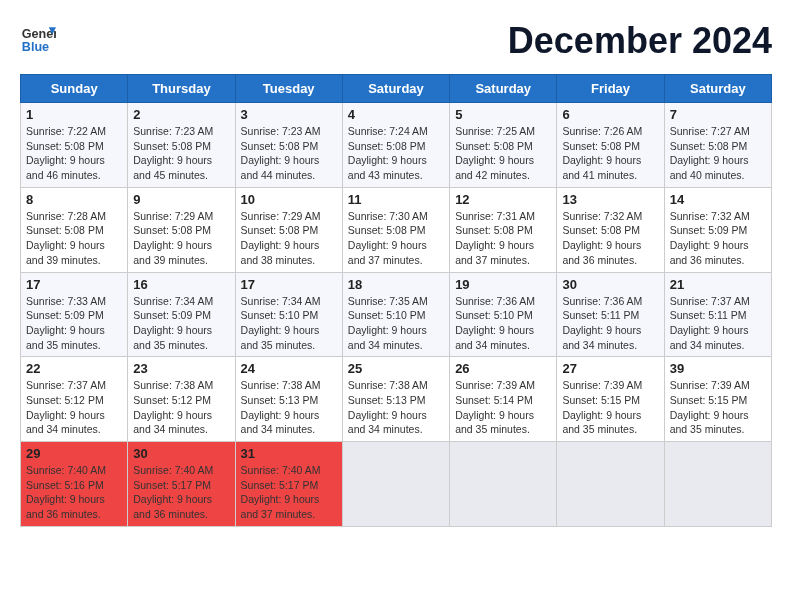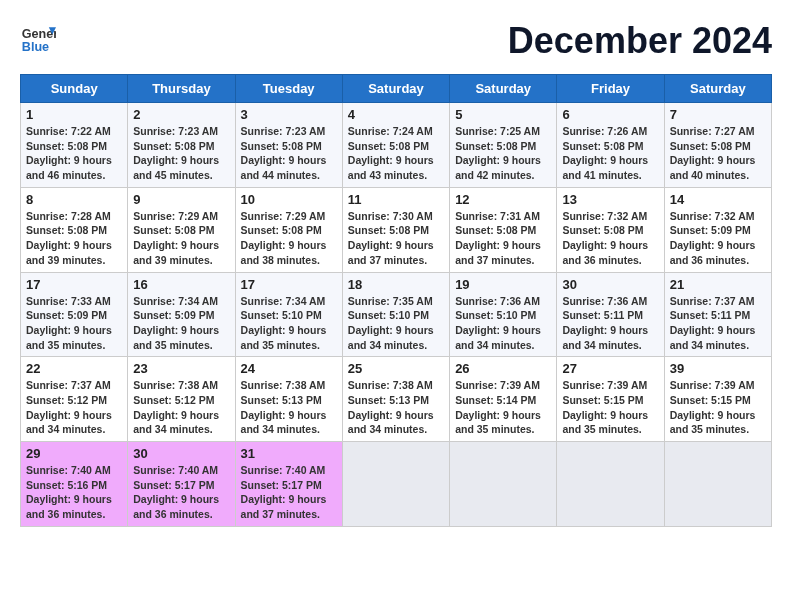--- a/index.html
+++ b/index.html
@@ -59,34 +59,33 @@
       border: 1px solid #ccc;
       vertical-align: top;
       padding: 4px 5px;
       width: calc(100% / 7);
       background: #fff;
     }
     tbody tr:nth-child(odd) td {
       background: #f5f7fc;
     }
     tbody tr:last-child td {
-      background: #f0abfc;
+      background: #ef4444;
     }
     .day-num {
       font-size: 13px;
       font-weight: bold;
       color: #222;
       display: block;
       margin-bottom: 2px;
     }
     .day-info {
       color: #333;
       font-size: 10.5px;
       line-height: 1.4;
-      font-weight: bold;
     }
     .empty-cell {
       background: #e8eaf0 !important;
     }
   </style>
 </head>
 <body>
 
 <div class="header-section">
   <div class="logo">

